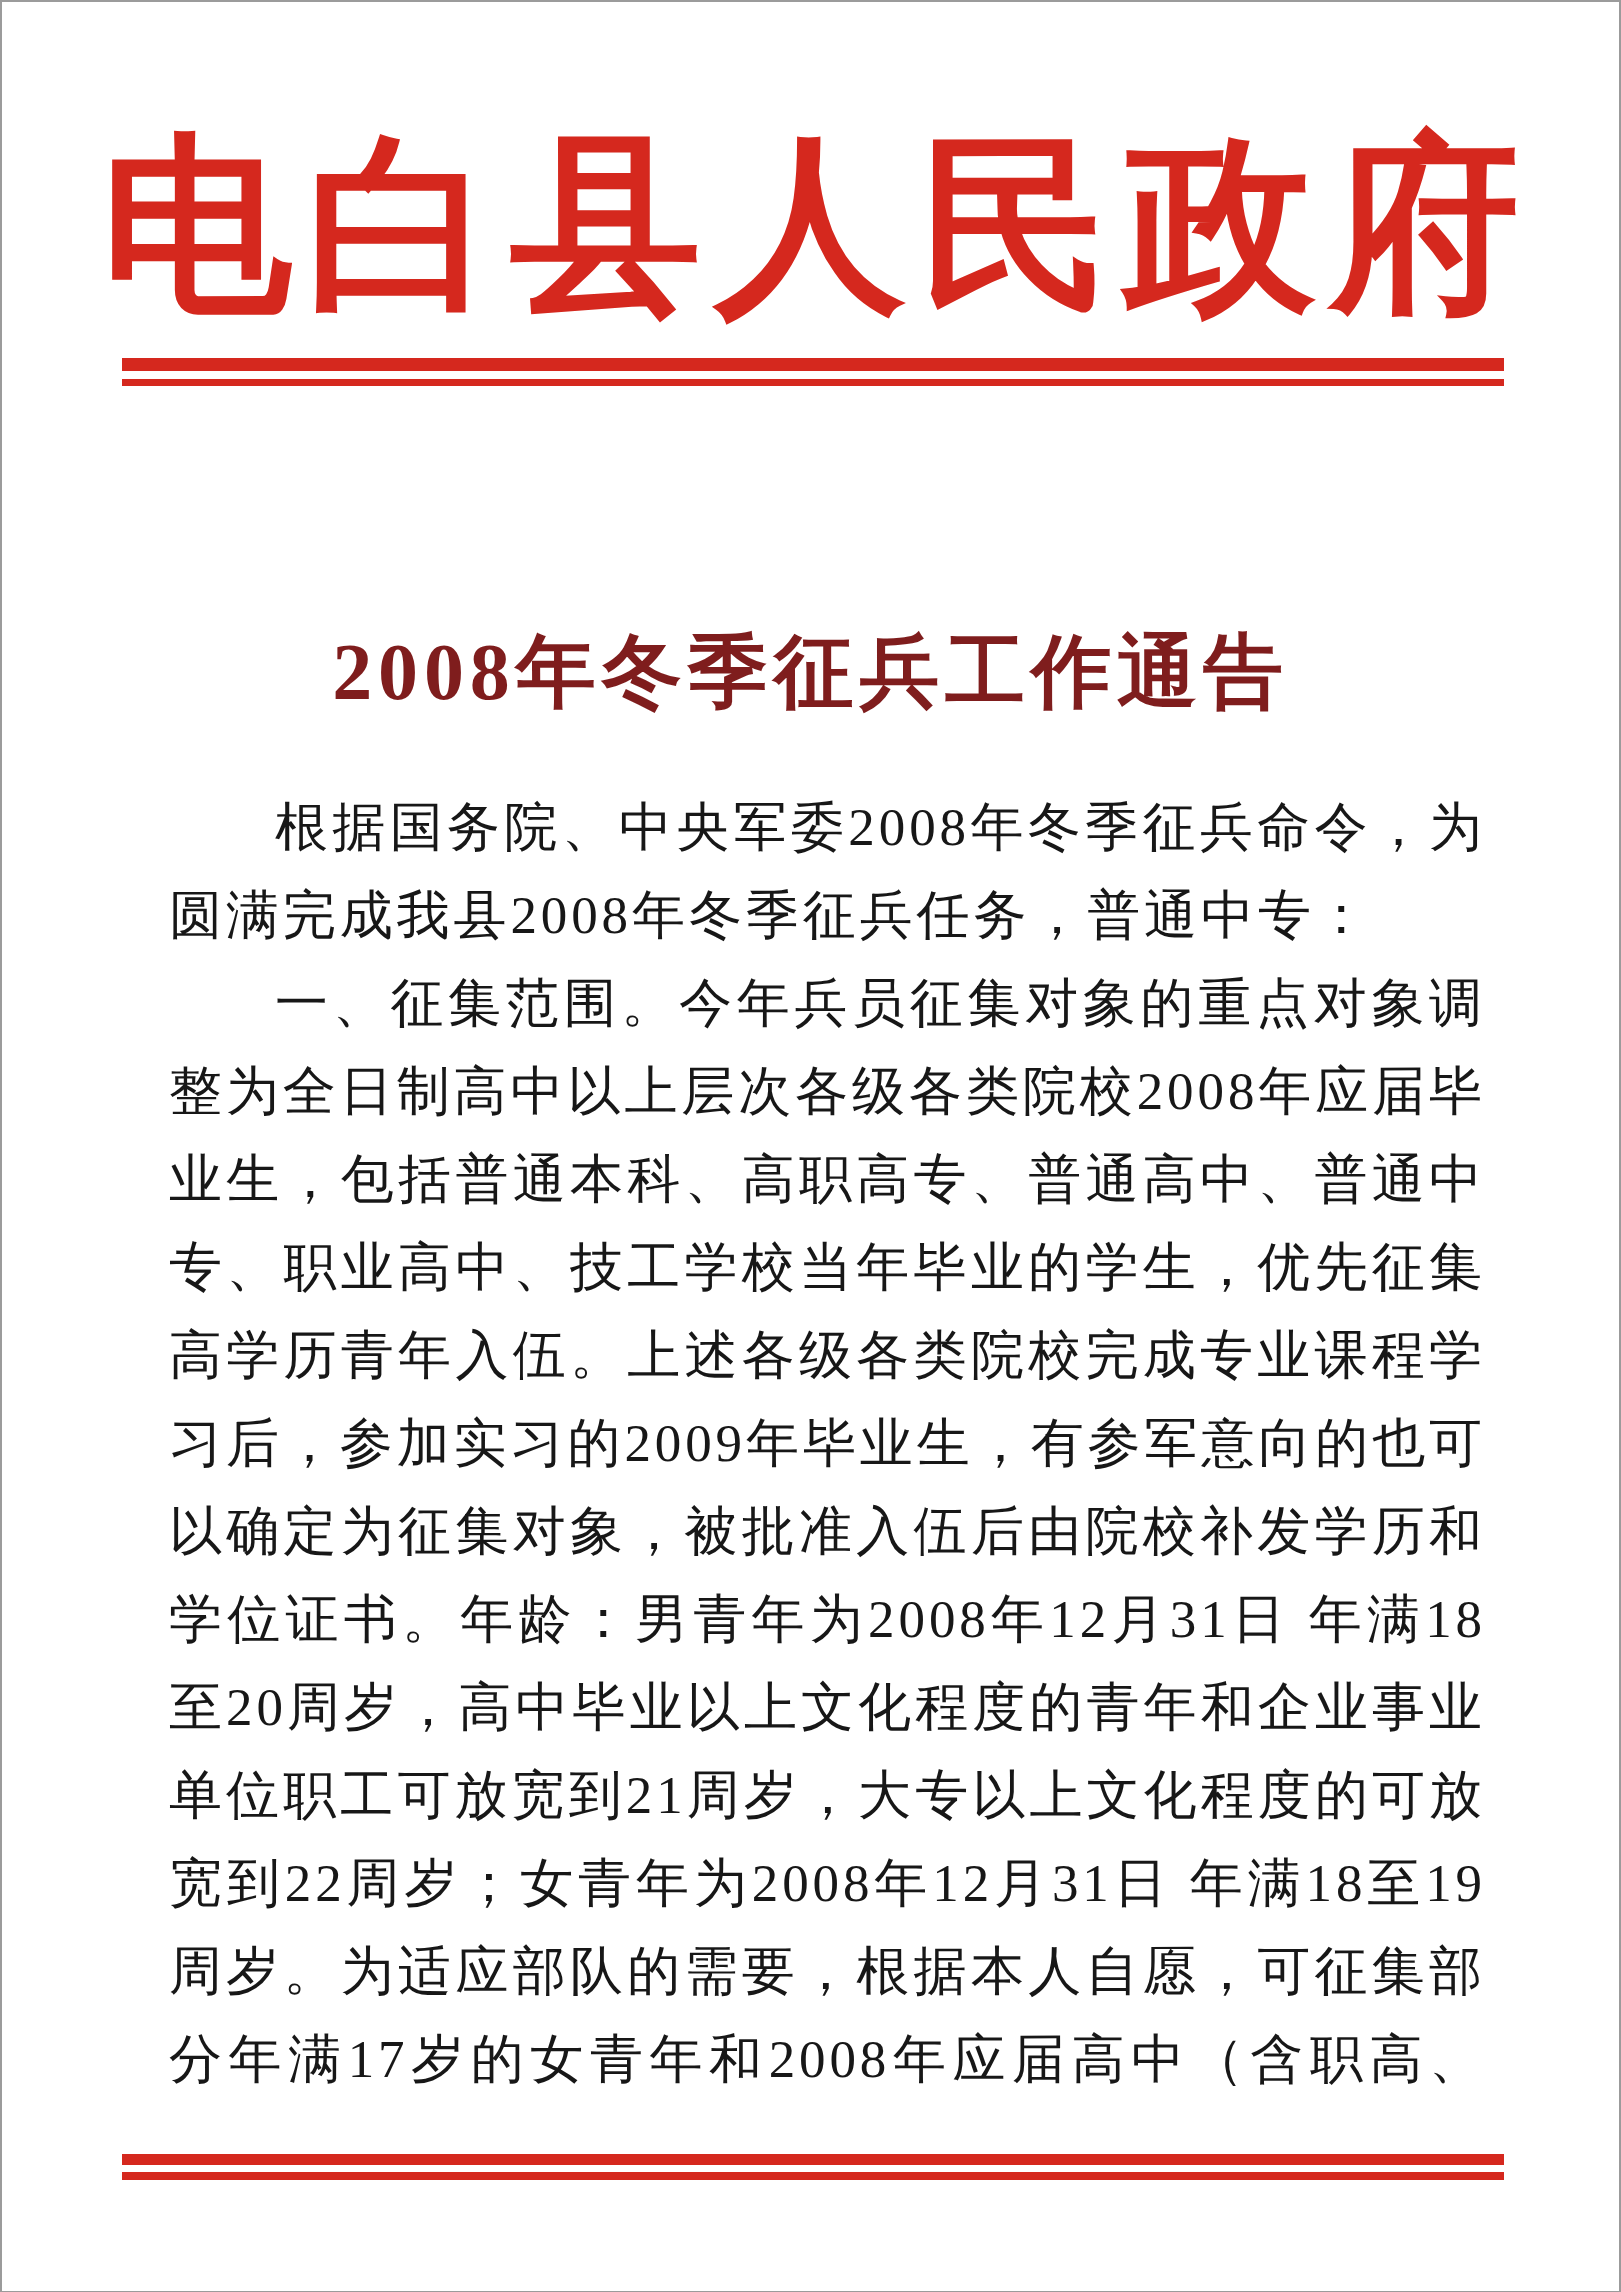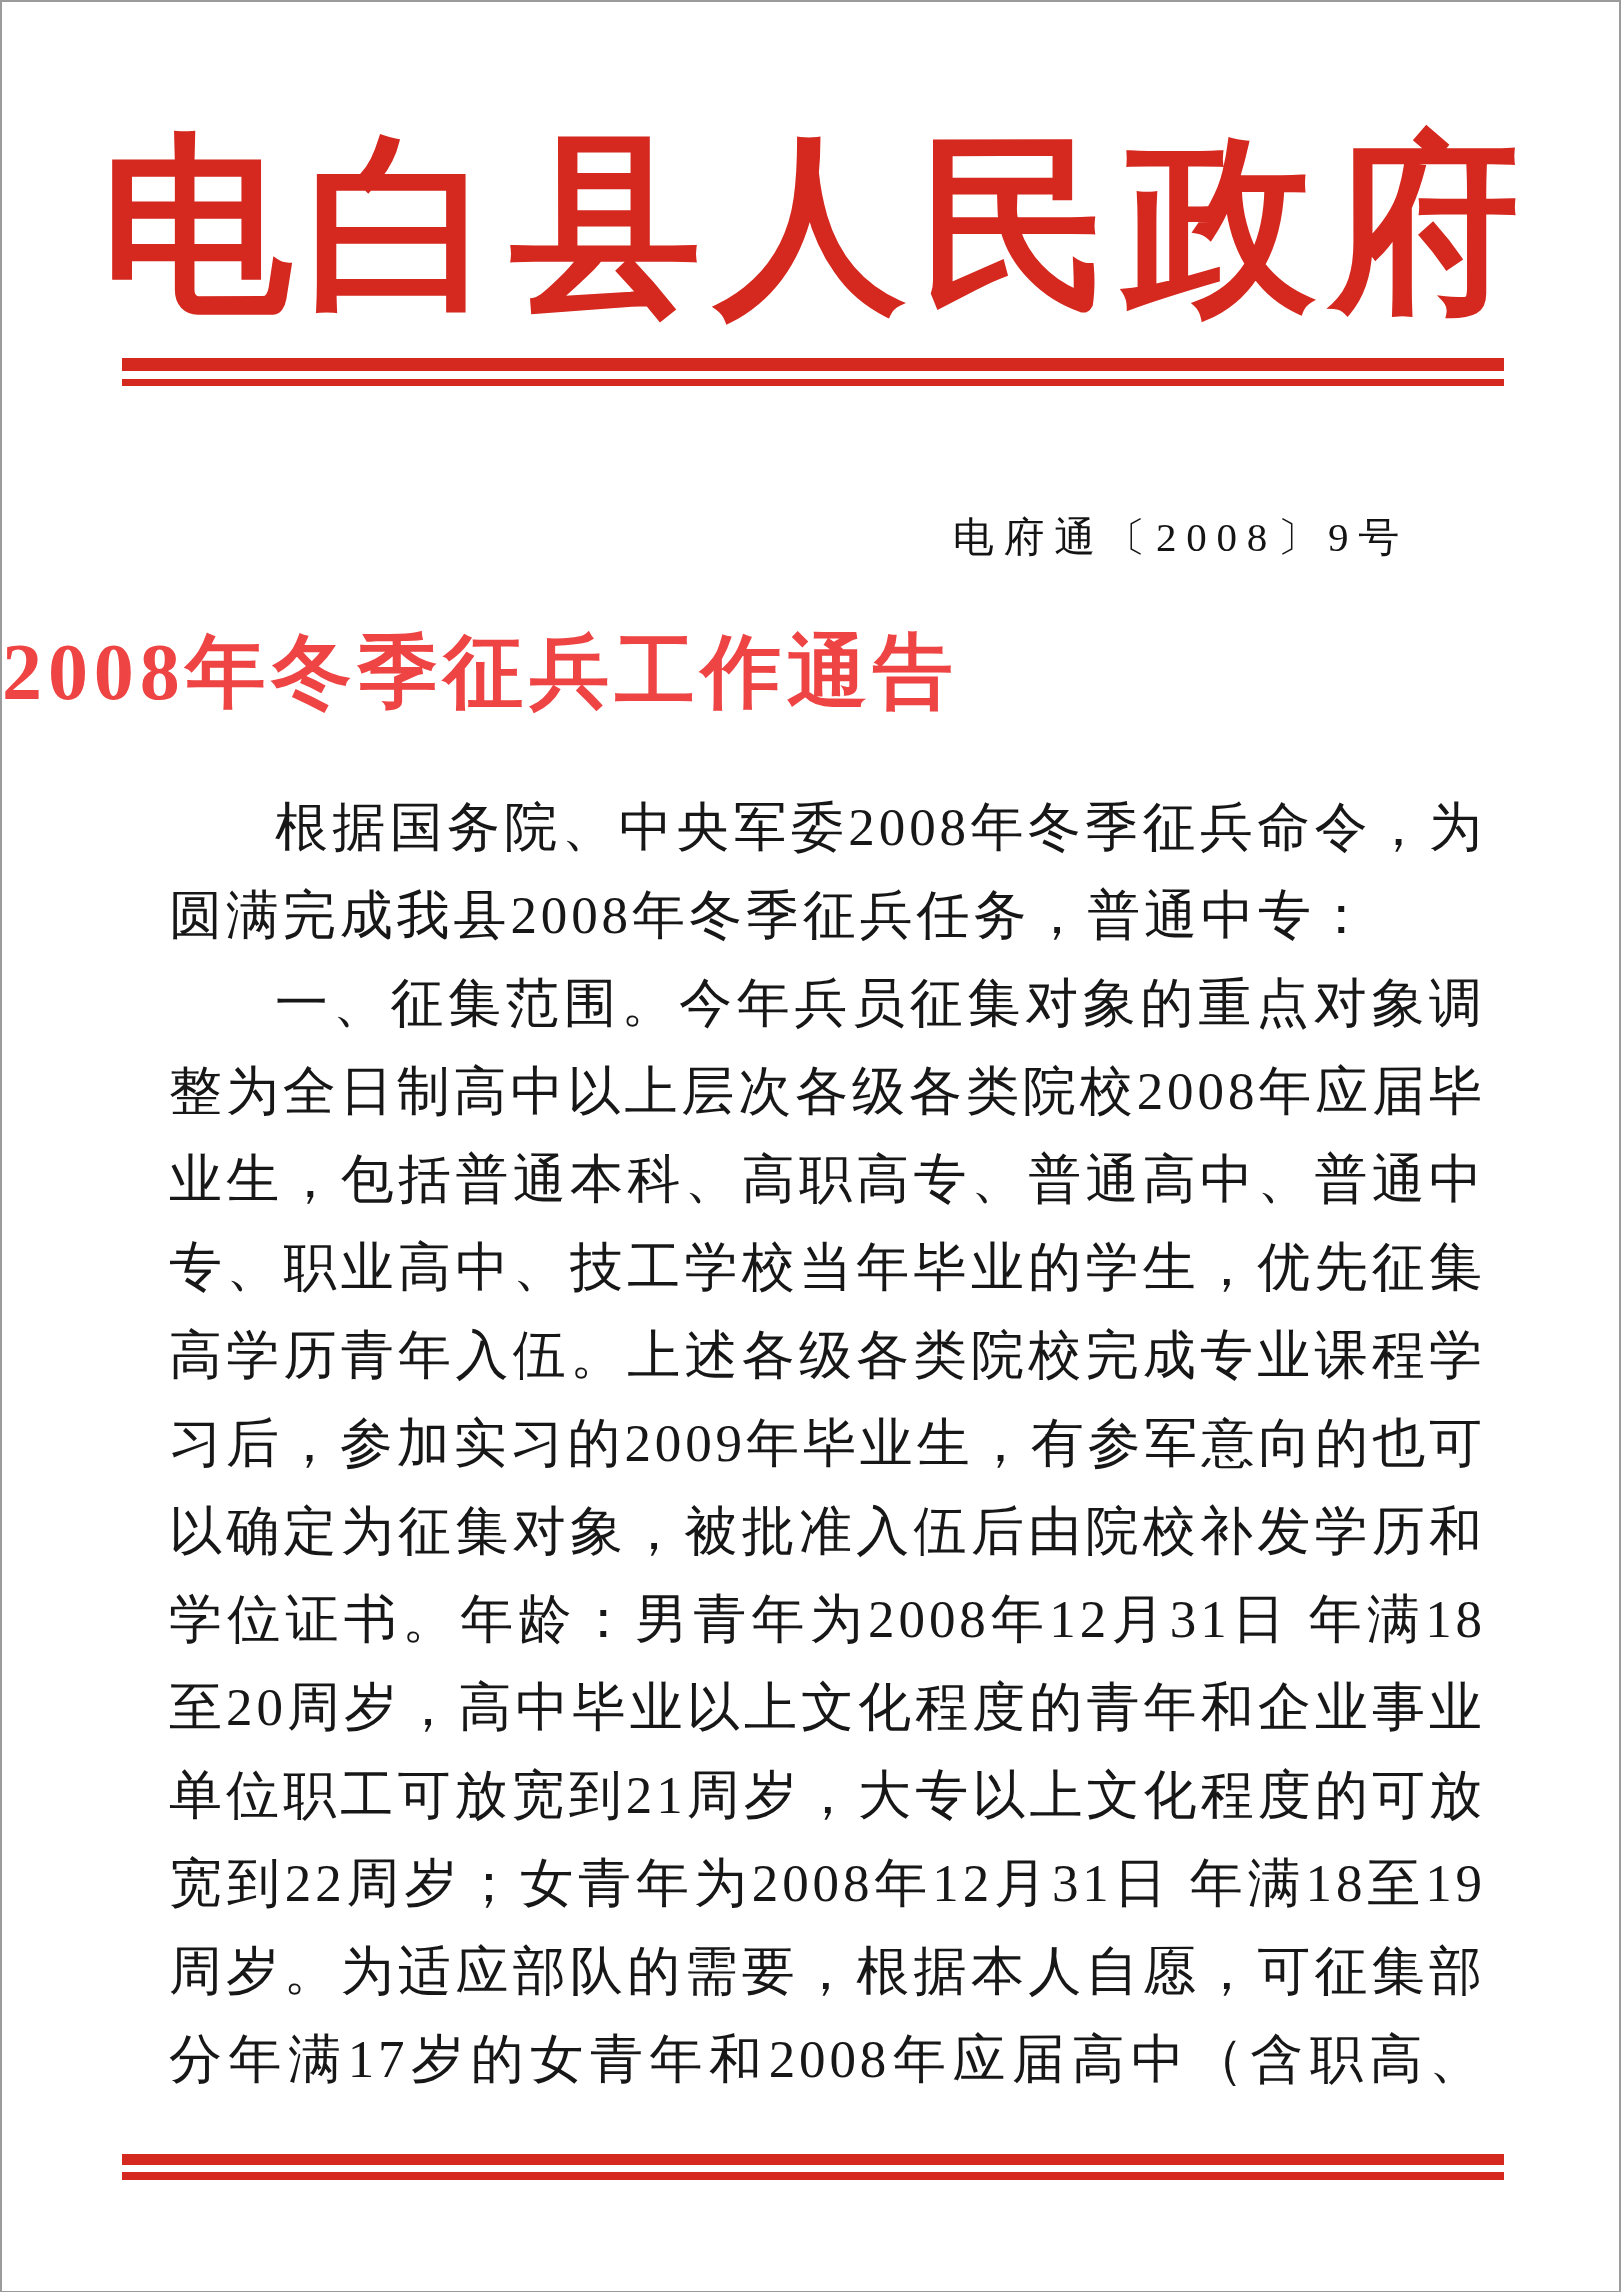--- a/index.html
+++ b/index.html
@@ -50,26 +50,26 @@
     line-height: 59px;
     letter-spacing: 9.8px;
     color: #141414;
     white-space: nowrap;
   }
   .doc-title {
     position: absolute;
     top: 616px;
     left: 0;
     width: 100%;
-    text-align: left;
+    text-align: center;
     font-size: 80px;
     line-height: 108px;
     font-weight: bold;
     letter-spacing: 5.9px;
-    color: #ef4444;
+    color: #7f1d1d;
     white-space: nowrap;
   }
   .body-text {
     position: absolute;
     top: 781px;
     left: 167px;
     width: 1317px;
     height: 1325px;
     overflow: hidden;
     font-size: 53px;
@@ -90,21 +90,20 @@
 </head>
 <body>
 
 <div class="page">
 
   <div class="gov-header">电白县人民政府</div>
 
   <div class="rule rule-top-thick"></div>
   <div class="rule rule-top-thin"></div>
 
-  <div class="doc-number">电府通〔2008〕9号</div>
 
   <div class="doc-title">2008年冬季征兵工作通告</div>
 
   <div class="body-text">
       <p><span>根据国务院、中央军委2008年冬季征兵命令，为圆满完成我县2008年冬季征兵任务，普通中专：</span></p>
       <p><span class="seg-bold">一、征集范围。</span><span>今年兵员征集对象的重点对象调整为全日制高中以上层次各级各类院校2008年应届毕业生，包括普通本科、高职高专、普通高中、普通中专、职业高中、技工学校当年毕业的学生，优先征集高学历青年入伍。上述各级各类院校完成专业课程学习后，参加实习的2009年毕业生，有参军意向的也可以确定为征集对象，被批准入伍后由院校补发学历和学位证书。年龄：男青年为2008年12月31日 年满18至20周岁，高中毕业以上文化程度的青年和企业事业单位职工可放宽到21周岁，大专以上文化程度的可放宽到22周岁；女青年为2008年12月31日 年满18至19周岁。为适应部队的需要，根据本人自愿，可征集部分年满17岁的女青年和2008年应届高中（含职高、中专、技校）毕业的男青</span></p>
     </div>
 
   <div class="rule rule-bottom-thick"></div>
   <div class="rule rule-bottom-thin"></div>

